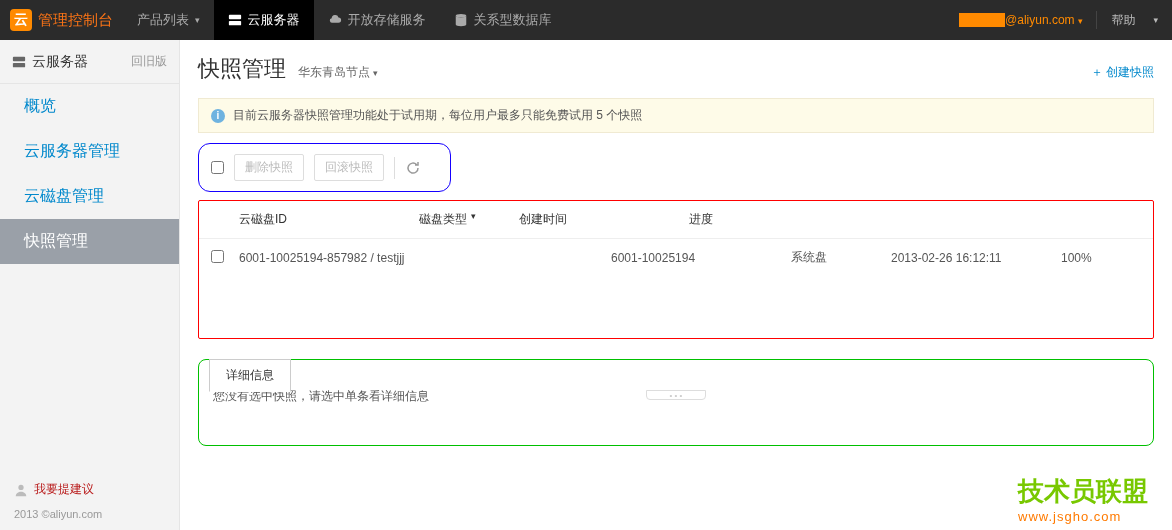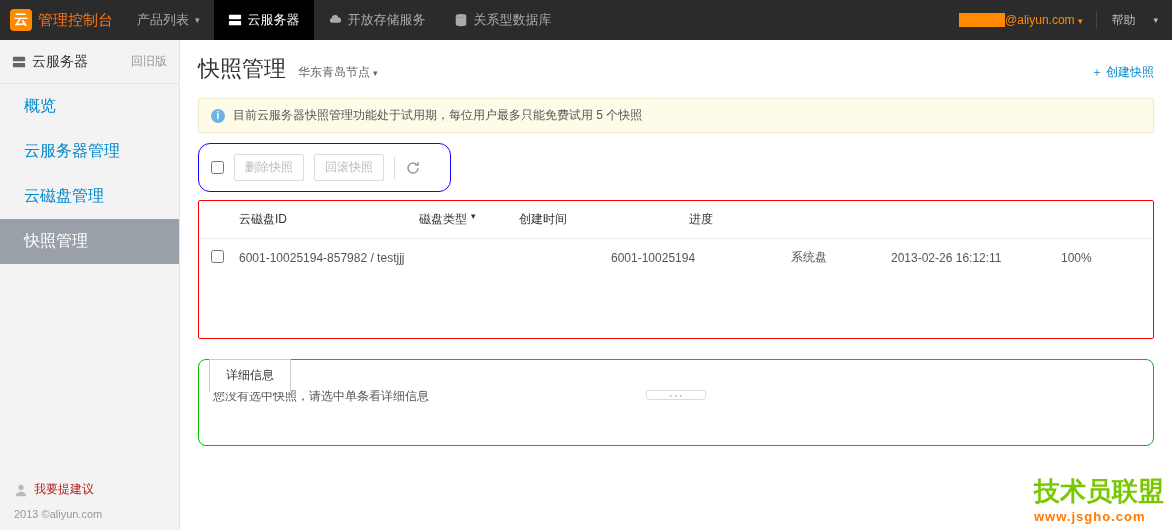--- a/index.html
+++ b/index.html
@@ -46,23 +46,23 @@
 .c-name{flex:1}
 .c-disk{width:180px}
 .c-type{width:100px;display:flex;gap:4px;align-items:flex-start}
 .c-time{width:170px}
 .c-prog{width:80px}
 .table-pad{height:62px}
 .detail-wrap{margin-top:20px;border:1.5px solid #00c000;border-radius:8px;position:relative;padding-top:8px}
 .tab-detail{position:absolute;top:-1px;left:10px;background:#fff;border:1px solid #ccc;border-bottom:1px solid #fff;padding:7px 16px;font-size:12px;color:#333}
 .detail-body{padding:20px 14px 40px;color:#555;font-size:12px}
 .handle{position:absolute;left:50%;top:350px;transform:translateX(-50%);width:60px;height:10px;background:#fff;border:1px solid #ddd;border-radius:0 0 4px 4px;display:flex;align-items:center;justify-content:center;gap:3px;color:#ccc;font-size:8px}
-.watermark{position:absolute;right:8px;bottom:6px;font-family:Arial;pointer-events:none}
+.watermark{position:absolute;right:24px;bottom:6px;font-family:Arial;pointer-events:none}
 .wm1{font-size:26px;font-weight:900;color:#78c800;text-shadow:1px 1px 0 #fff}
-.wm2{font-size:13px;font-weight:bold;color:#ff7a00;letter-spacing:1px}
+.wm2{font-size:13px;font-weight:normal;color:#ff7a00;letter-spacing:1px}
 svg{display:block}
 </style>
 </head>
 <body>
 
 <div class="topbar">
   <div class="logo">
     <span class="logo-badge">云</span>
     <span class="logo-text">管理控制台</span>
   </div>

